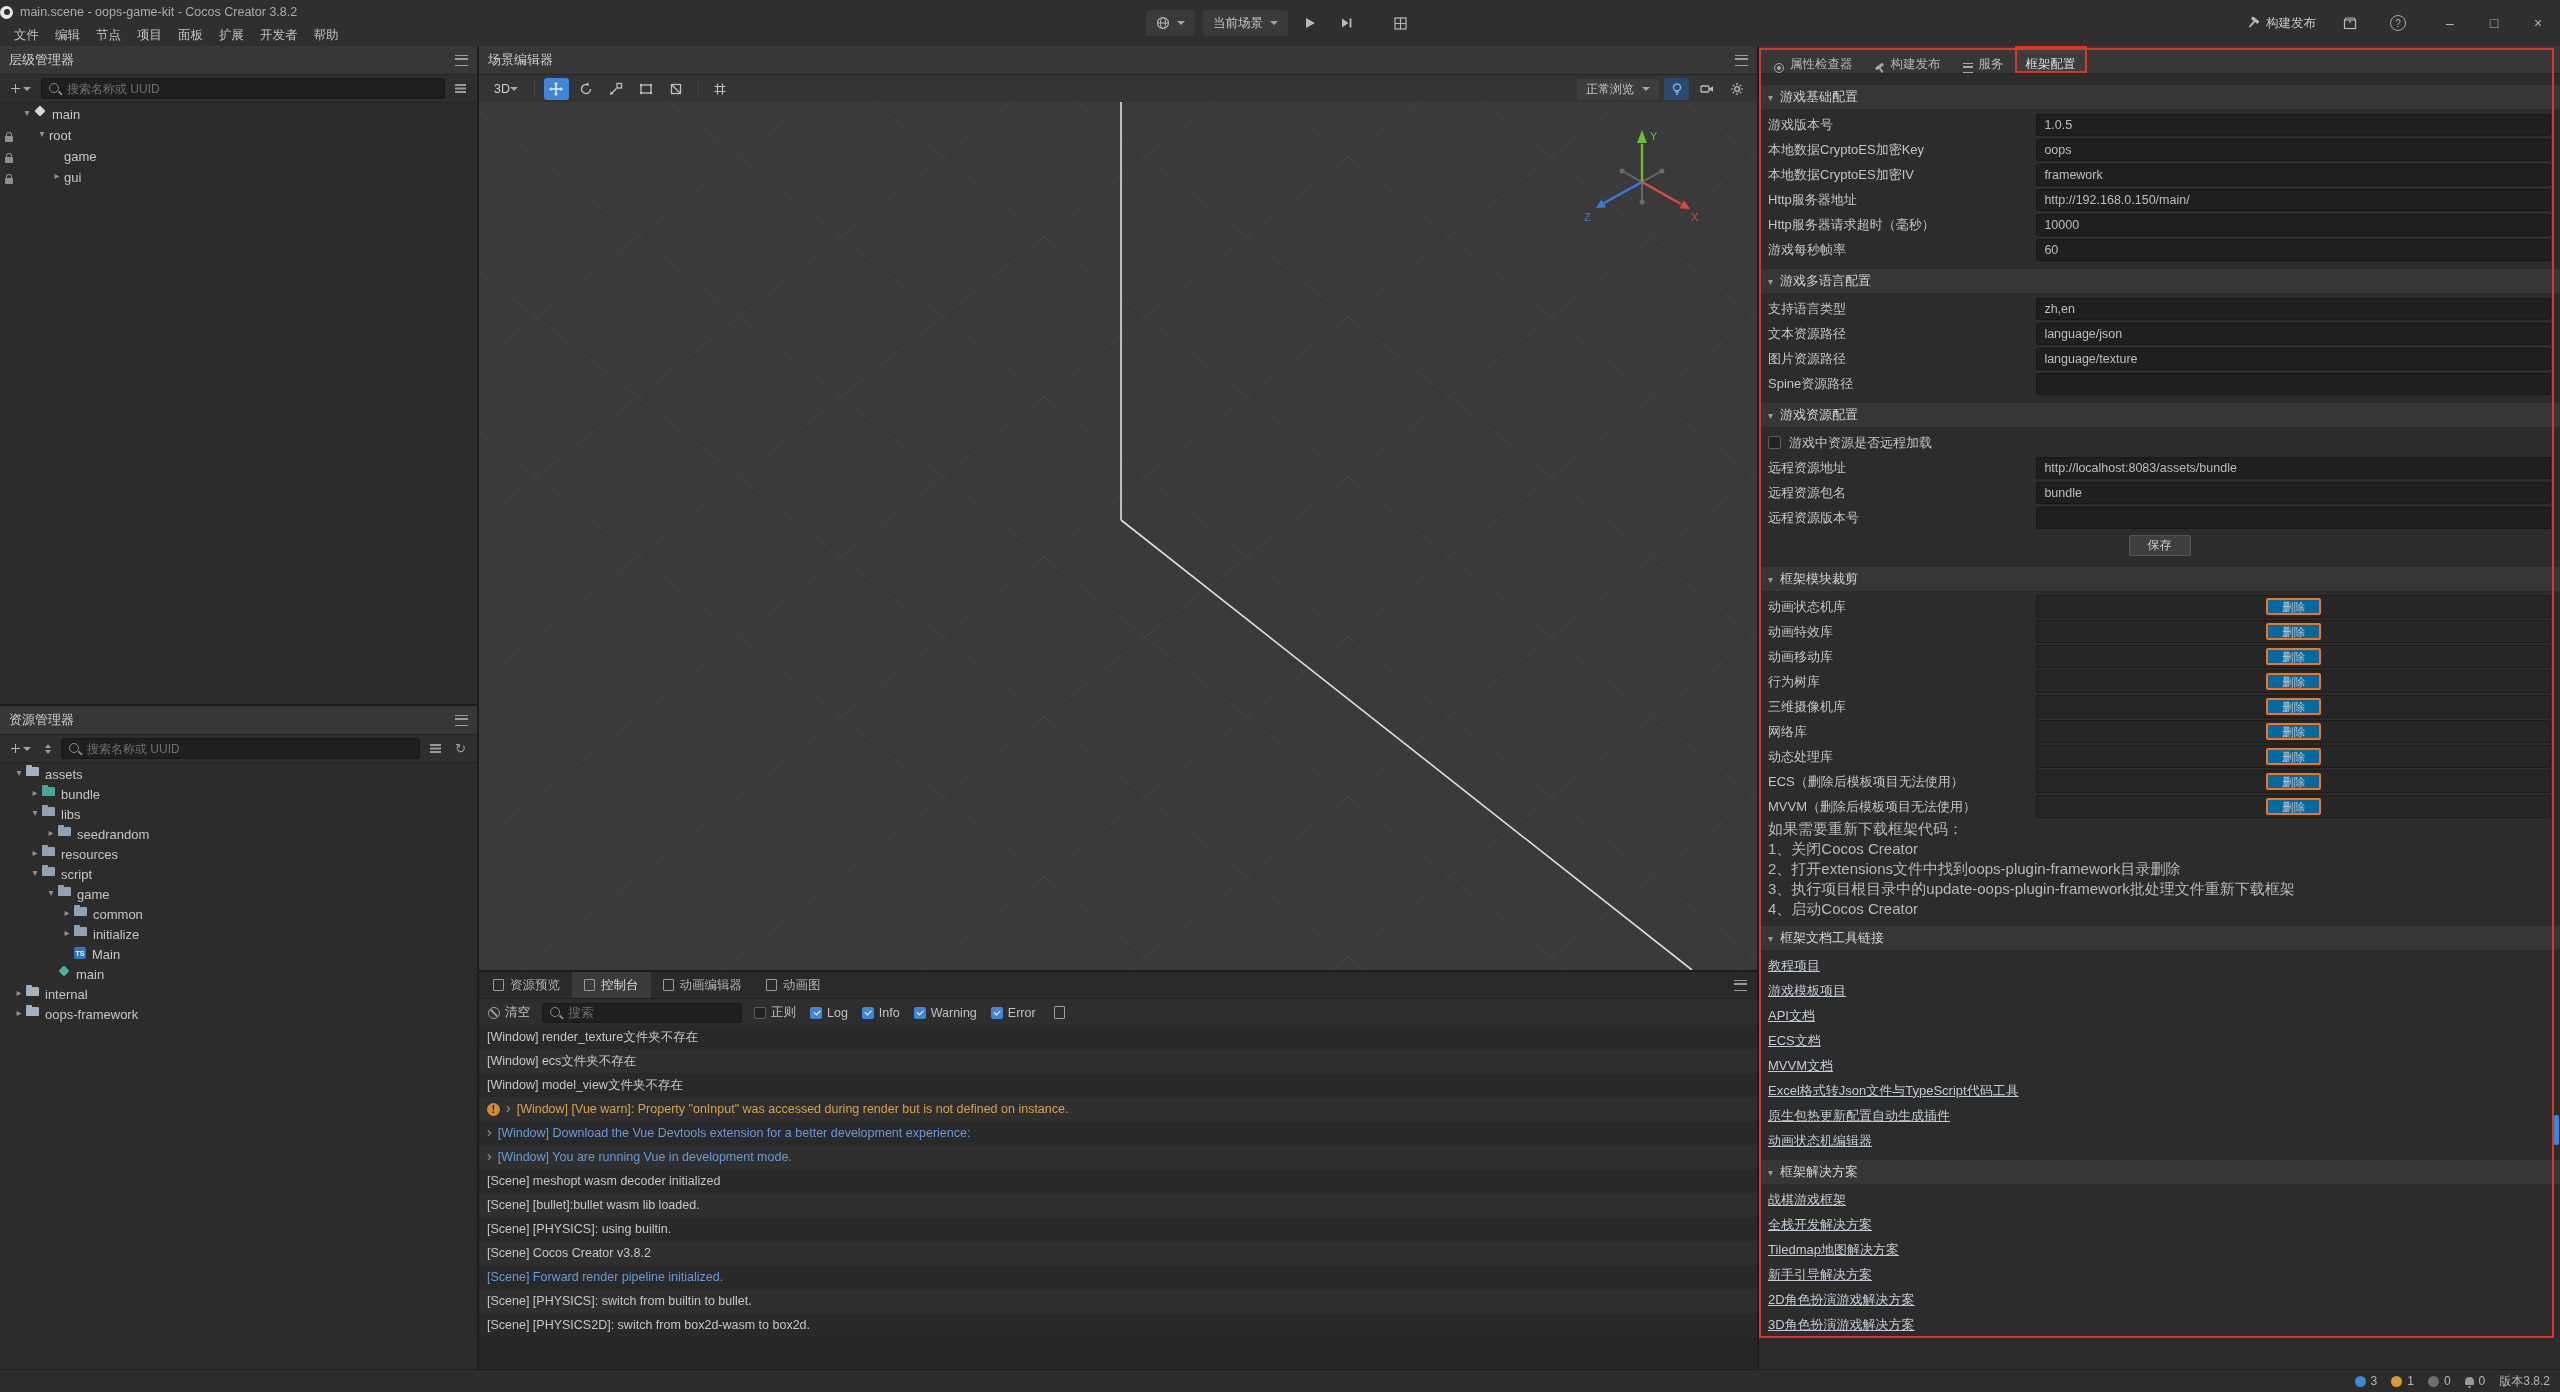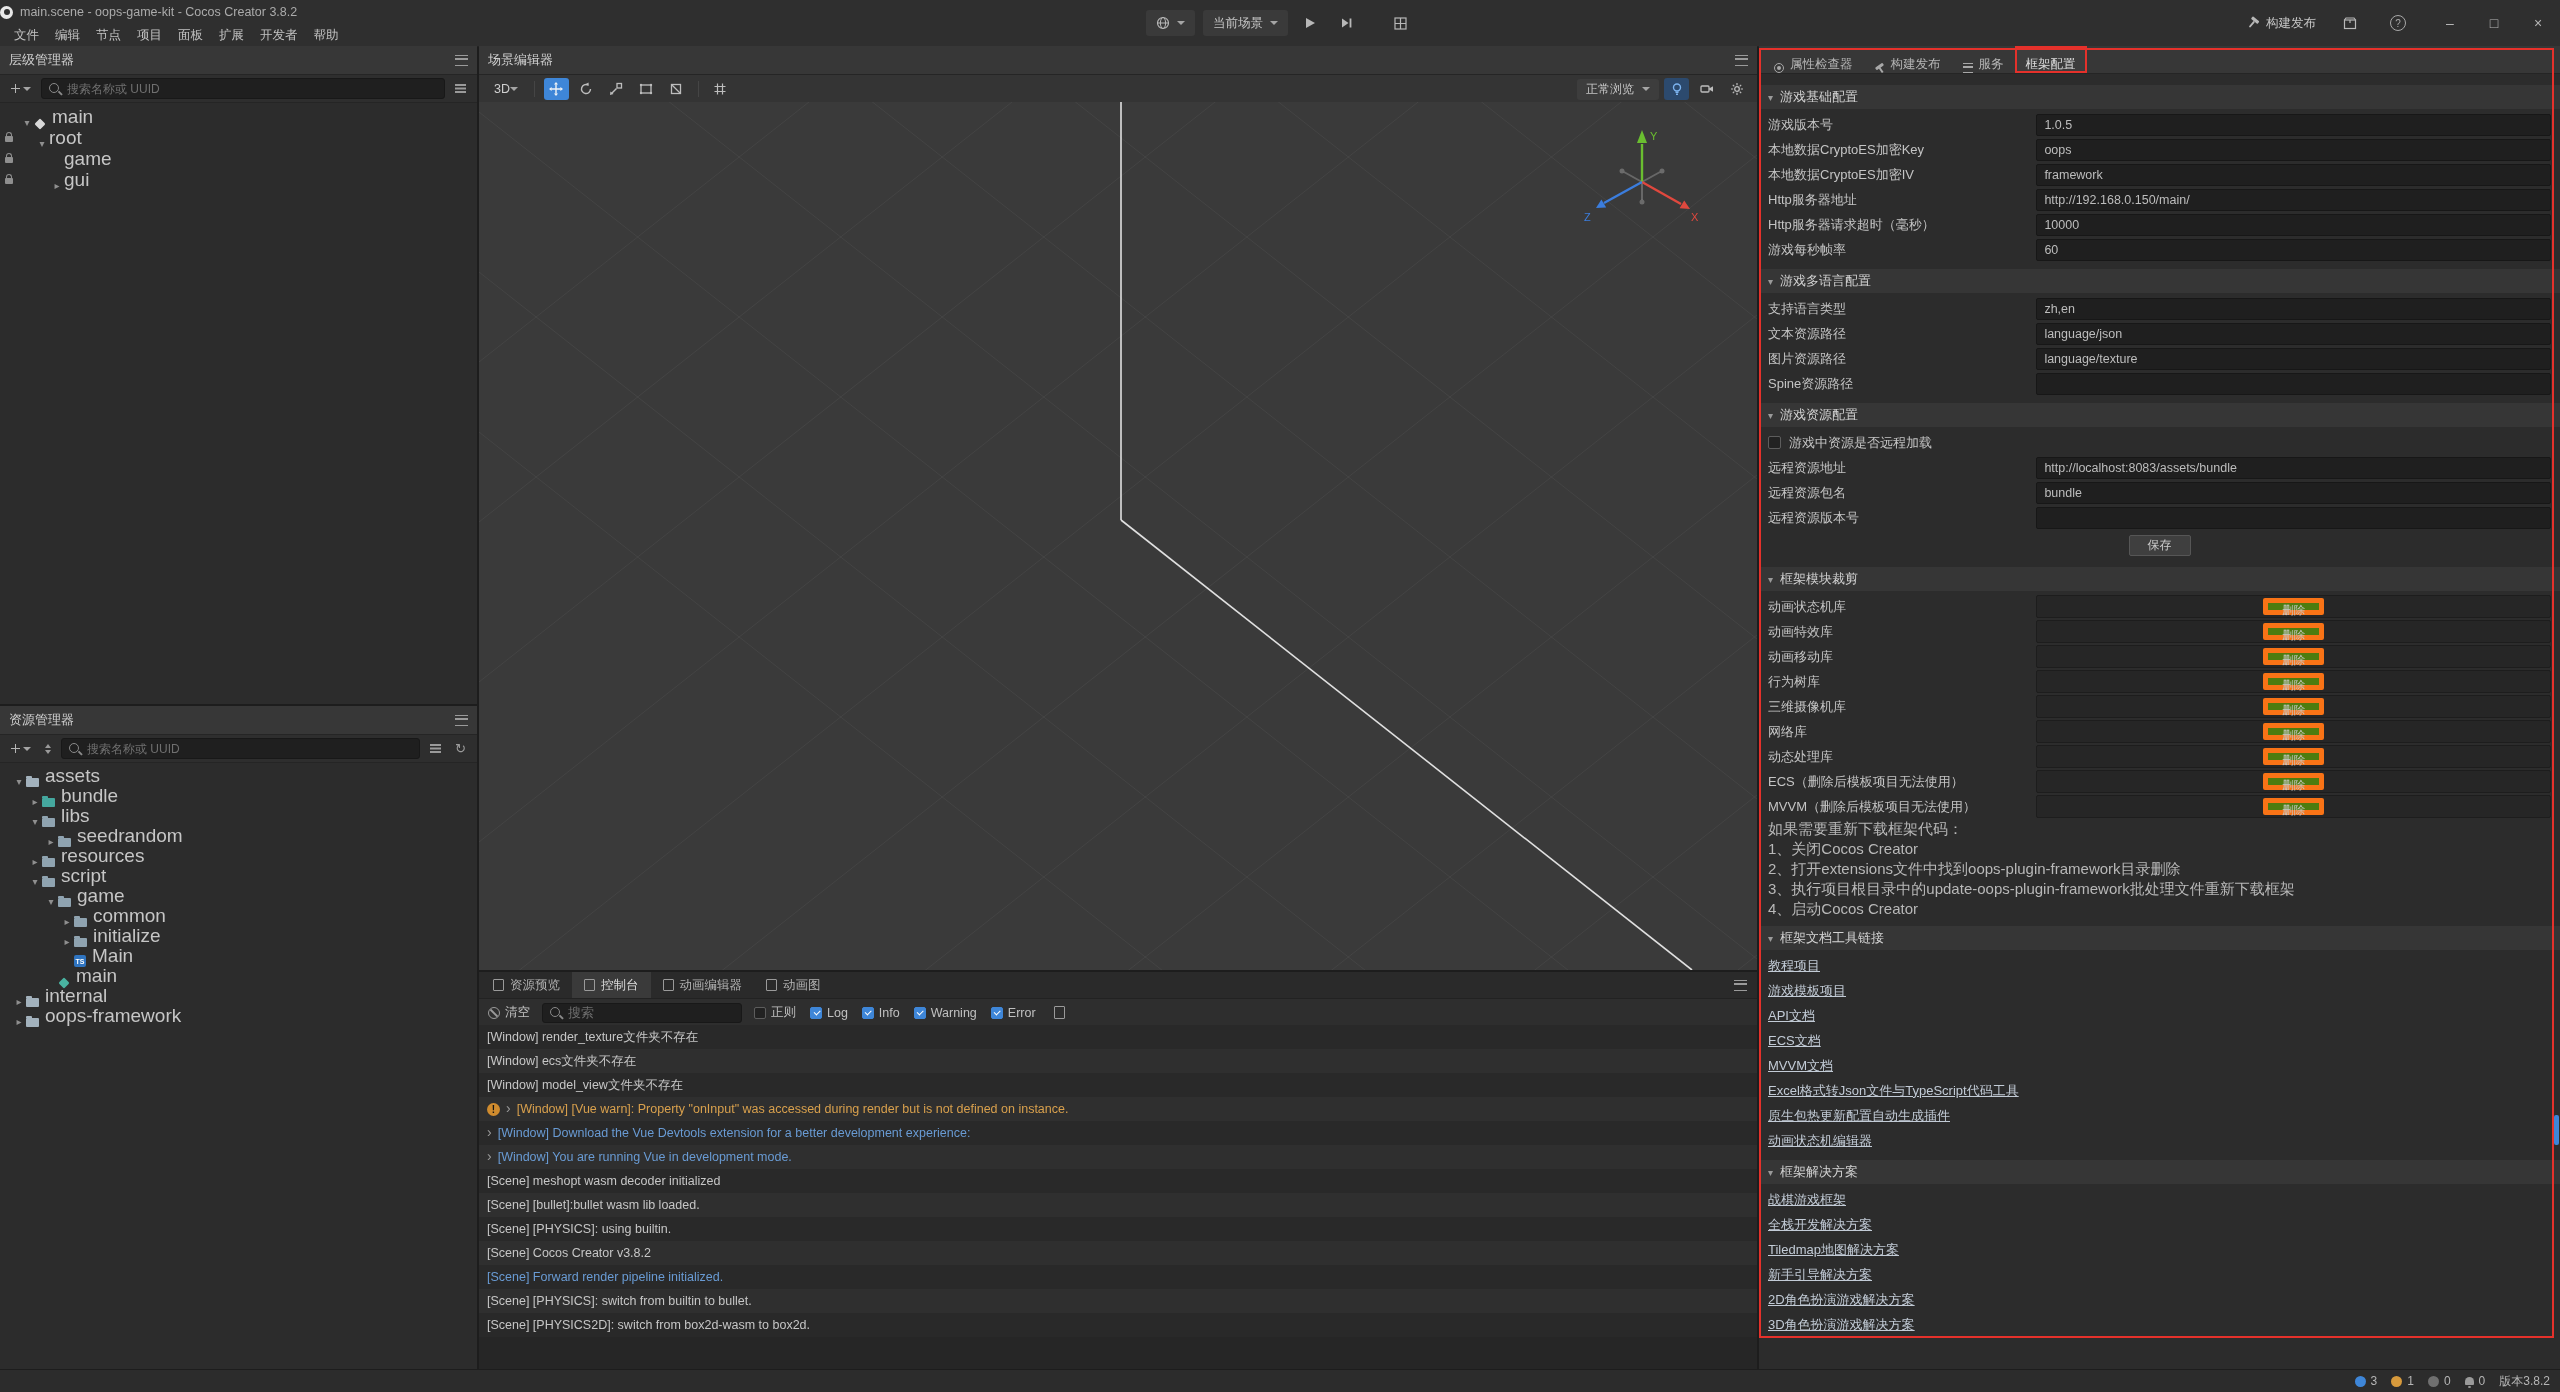--- a/index.html
+++ b/index.html
@@ -51,21 +51,21 @@
   .mag::after{content:"";position:absolute;width:4.5px;height:1.5px;background:#8a8a8a;transform:rotate(45deg);right:-4px;bottom:-2px}
   .filter-ic{width:11px;height:9px;position:relative}
   .filter-ic::before{content:"";position:absolute;left:0;top:0;width:11px;height:1.5px;background:#9a9a9a;box-shadow:0 3.5px 0 #9a9a9a,0 7px 0 #9a9a9a}
   .sort-ic{display:flex;flex-direction:column;gap:2px}
   .sort-ic::before{content:"";width:0;height:0;border-left:3.5px solid transparent;border-right:3.5px solid transparent;border-bottom:4px solid #9a9a9a}
   .sort-ic::after{content:"";width:0;height:0;border-left:3.5px solid transparent;border-right:3.5px solid transparent;border-top:4px solid #9a9a9a}
   .refresh-ic{color:#9a9a9a;font-size:13px;line-height:1}
 
   
   .tree{padding-top:4px}
-  .trow{height:21px;display:flex;align-items:flex-end;position:relative;color:#c6c6c6;font-size:19px;cursor:default}
+  .trow{height:21px;display:flex;align-items:flex-start;position:relative;color:#c6c6c6;font-size:13px;cursor:default}
   .assets-tree .trow{height:20px}
   .trow .arrow{width:14px;color:#8f8f8f;font-size:10px;text-align:center;flex:0 0 14px}
   .expanded>.arrow::before{content:"▾"}
   .collapsed>.arrow::before{content:"▸"}
   .hier .depth0{padding-left:20px}.hier .depth1{padding-left:35px}.hier .depth2{padding-left:50px}
   .assets-tree .depth0{padding-left:12px}.assets-tree .depth1{padding-left:28px}.assets-tree .depth2{padding-left:44px}.assets-tree .depth3{padding-left:60px}
   .ticon{display:none;margin-right:6px;flex:0 0 auto}
   .icon-folder .ticon,.icon-folder-bundle .ticon,.icon-db .ticon{display:inline-block;width:13px;height:9px;background:#8fa3b0;border-radius:1px;position:relative}
   .icon-folder .ticon::before,.icon-folder-bundle .ticon::before,.icon-db .ticon::before{content:"";position:absolute;left:0;top:-2.5px;width:6px;height:2.5px;background:inherit;border-radius:1px 1px 0 0}
   .icon-folder-bundle .ticon{background:#45a89f}
@@ -145,21 +145,21 @@
   .irow.section{height:24px;background:#363636;margin:7px -9px 3px;padding:0 9px;color:#d2d2d2}
   .irow.section .chev{display:inline-block;margin-right:7px;color:#9a9a9a;font-size:10px}
   .chev::before{content:"▾"}
   .irow.prop{height:25px}
   .irow.prop .ilabel,.irow.module .ilabel{flex:0 0 33%;padding-right:10px;white-space:nowrap;overflow:hidden}
   .irow.prop .ival{display:flex;flex:1;height:20px;background:#1f1f1f;border:1px solid #171717;border-radius:2px;align-items:center;padding:0 7px;color:#bdbdbd;font-size:12.5px;white-space:nowrap;overflow:hidden}
   .irow.check{height:25px}
   .irow.check .icheck{display:inline-block;width:13px;height:13px;background:#222;border:1px solid #5d5d5d;border-radius:2px;margin-right:8px;box-sizing:border-box}
   .irow.module{height:25px}
   .irow.module .istrip{display:flex;flex:1;height:21px;background:#262626;border:1px solid #1d1d1d;border-radius:2px;align-items:center;justify-content:center}
-  .ibtn-del{height:17px;padding:0 14px;background:#4d7c0f;border:5px solid #f97316;border-radius:2px;color:#c9c9c9;font-size:11.5px;line-height:15px}
+  .ibtn-del{height:17px;padding:0 14px;background:#0369a1;border:2px solid #f97316;border-radius:2px;color:#c9c9c9;font-size:11.5px;line-height:15px}
   .irow.note{height:20px;font-size:15px;color:#b8b8b8}
   .irow.link{height:25px}
   .irow.link .ilink{display:inline;color:#c2cbd6;text-decoration:underline;cursor:pointer}
   .irow.save{height:30px;justify-content:center}
   .irow.save .ibtn-save{display:inline-block;height:21px;padding:0 18px;background:#3f3f3f;border:1px solid #565656;border-radius:2px;color:#ccc;font-size:12px}
   .scroll-thumb{position:absolute;right:1px;top:1069px;width:5px;height:30px;background:#3e86d8;border-radius:2px}
   .anno-box{position:absolute;left:0;top:2px;width:795px;height:1290px;border:2px solid #e5312b;pointer-events:none;z-index:60;box-sizing:border-box}
 
   
   .statusbar{position:absolute;left:0;right:0;bottom:0;height:22px;background:#2c2c2c;border-top:1px solid #1d1d1d;display:flex;align-items:center;justify-content:flex-end;gap:14px;padding-right:10px;font-size:12px;color:#b5b5b5}

